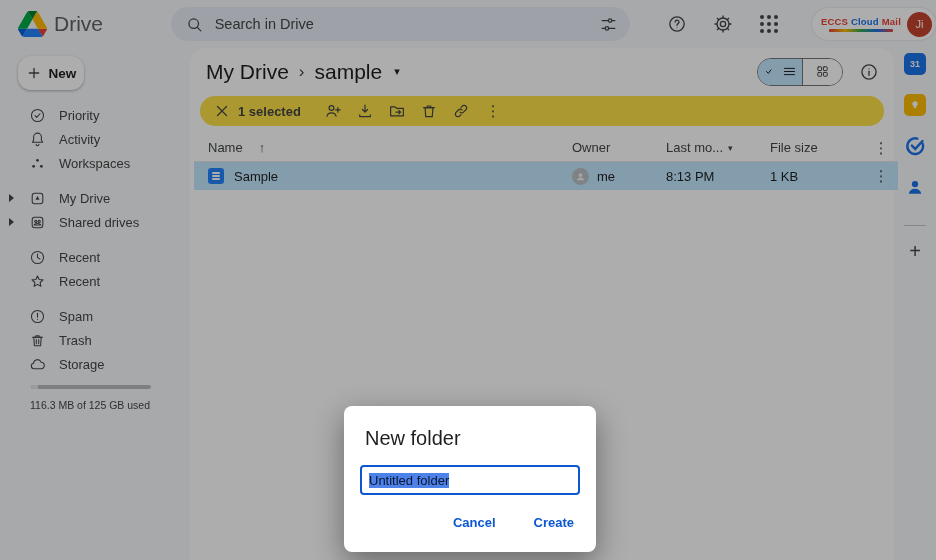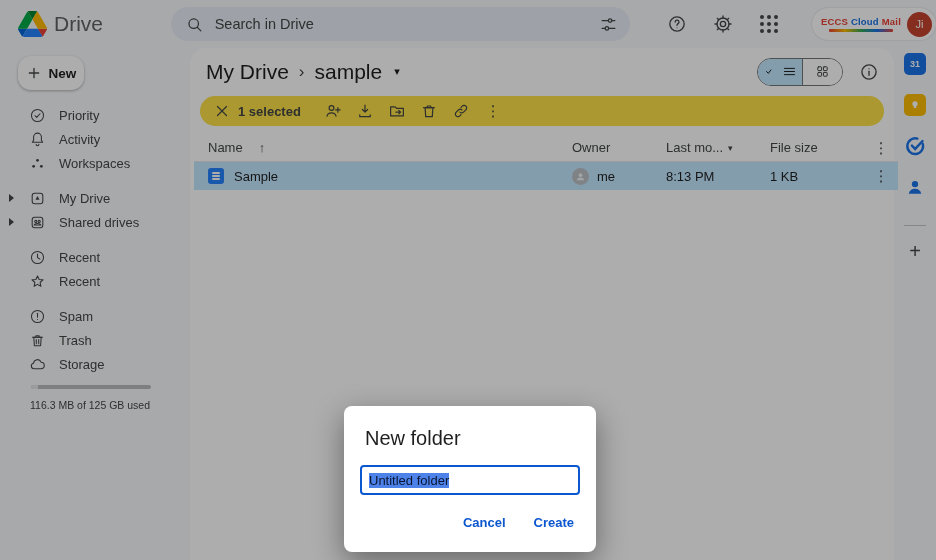--- a/index.html
+++ b/index.html
@@ -101,21 +101,21 @@
   .rp-plus { font-size:20px; color:#444746; cursor:pointer; }
 
   
   .scrim { position:absolute; inset:0; background:rgba(0,0,0,0.32); z-index:40; }
   .dialog { position:absolute; left:344px; top:406px; width:252px; height:146px; background:#FFFFFF; border-radius:8px;
             box-shadow:0 10px 30px rgba(0,0,0,.4); z-index:50; }
   .dialog-title { padding:21px 21px 15px; font-size:20px; color:#1F1F1F; }
   .dialog-input { margin:0 16px; height:30px; border:2px solid #0B57D0; border-radius:4px; display:flex; align-items:center;
                   padding:0 7px; font-size:13px; cursor:text; background:#FFFFFF; }
   .sel-text { background:#4D82E8; color:#0A1633; }
-  .dialog-actions { display:flex; justify-content:flex-end; gap:28px; padding:20px 22px 0; }
+  .dialog-actions { display:flex; justify-content:flex-end; gap:38px; padding:20px 22px 0; }
   .text-btn { color:#0B57D0; font-size:13px; font-weight:bold; cursor:pointer; }
 </style>
 </head>
 <body>
 
 <header class="topbar">
   <div class="brand">
     <svg viewBox="0 0 87.3 78">
       <path fill="#0066da" d="m6.6 66.85 3.85 6.65c.8 1.4 1.95 2.5 3.3 3.3l13.75-23.8h-27.5c0 1.55.4 3.1 1.2 4.5z"></path>
       <path fill="#00ac47" d="m43.65 25-13.75-23.8c-1.35.8-2.5 1.9-3.3 3.3l-25.4 44a9.06 9.06 0 0 0 -1.2 4.5h27.5z"></path>

